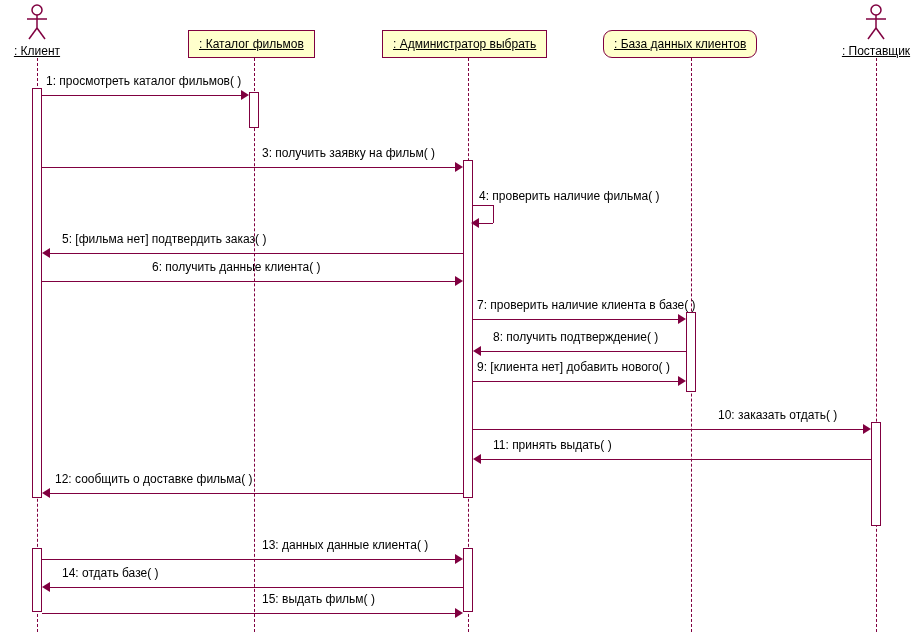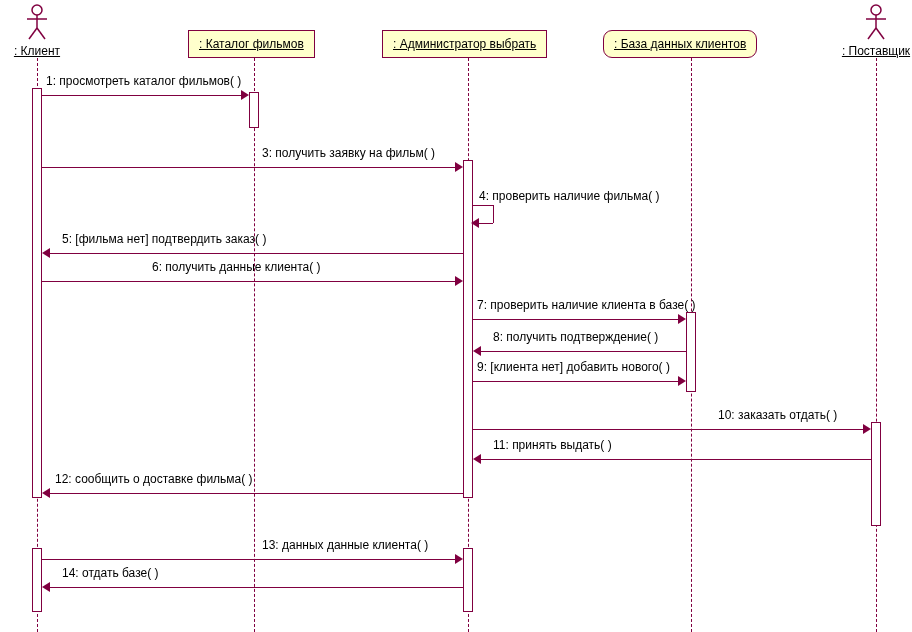--- a/index.html
+++ b/index.html
@@ -215,14 +215,19 @@
     <div class="msg-line" style="left:0; width:413px;"></div>
     <div class="msg-head right" style="left:413px;"></div>
   </div>
 
   <div class="msg" style="left:42px; top:580px; width:421px;">
     <div class="msg-label" style="left:20px; top:-14px;">14: отдать базе( )</div>
     <div class="msg-line" style="left:8px; width:413px;"></div>
     <div class="msg-head left" style="left:0;"></div>
   </div>
 
+  <div class="msg" style="left:42px; top:606px; width:421px;">
+    <div class="msg-label" style="left:220px; top:-14px;">15: выдать фильм( )</div>
+    <div class="msg-line" style="left:0; width:413px;"></div>
+    <div class="msg-head right" style="left:413px;"></div>
+  </div>
 
 </div>
 
 </body></html>

